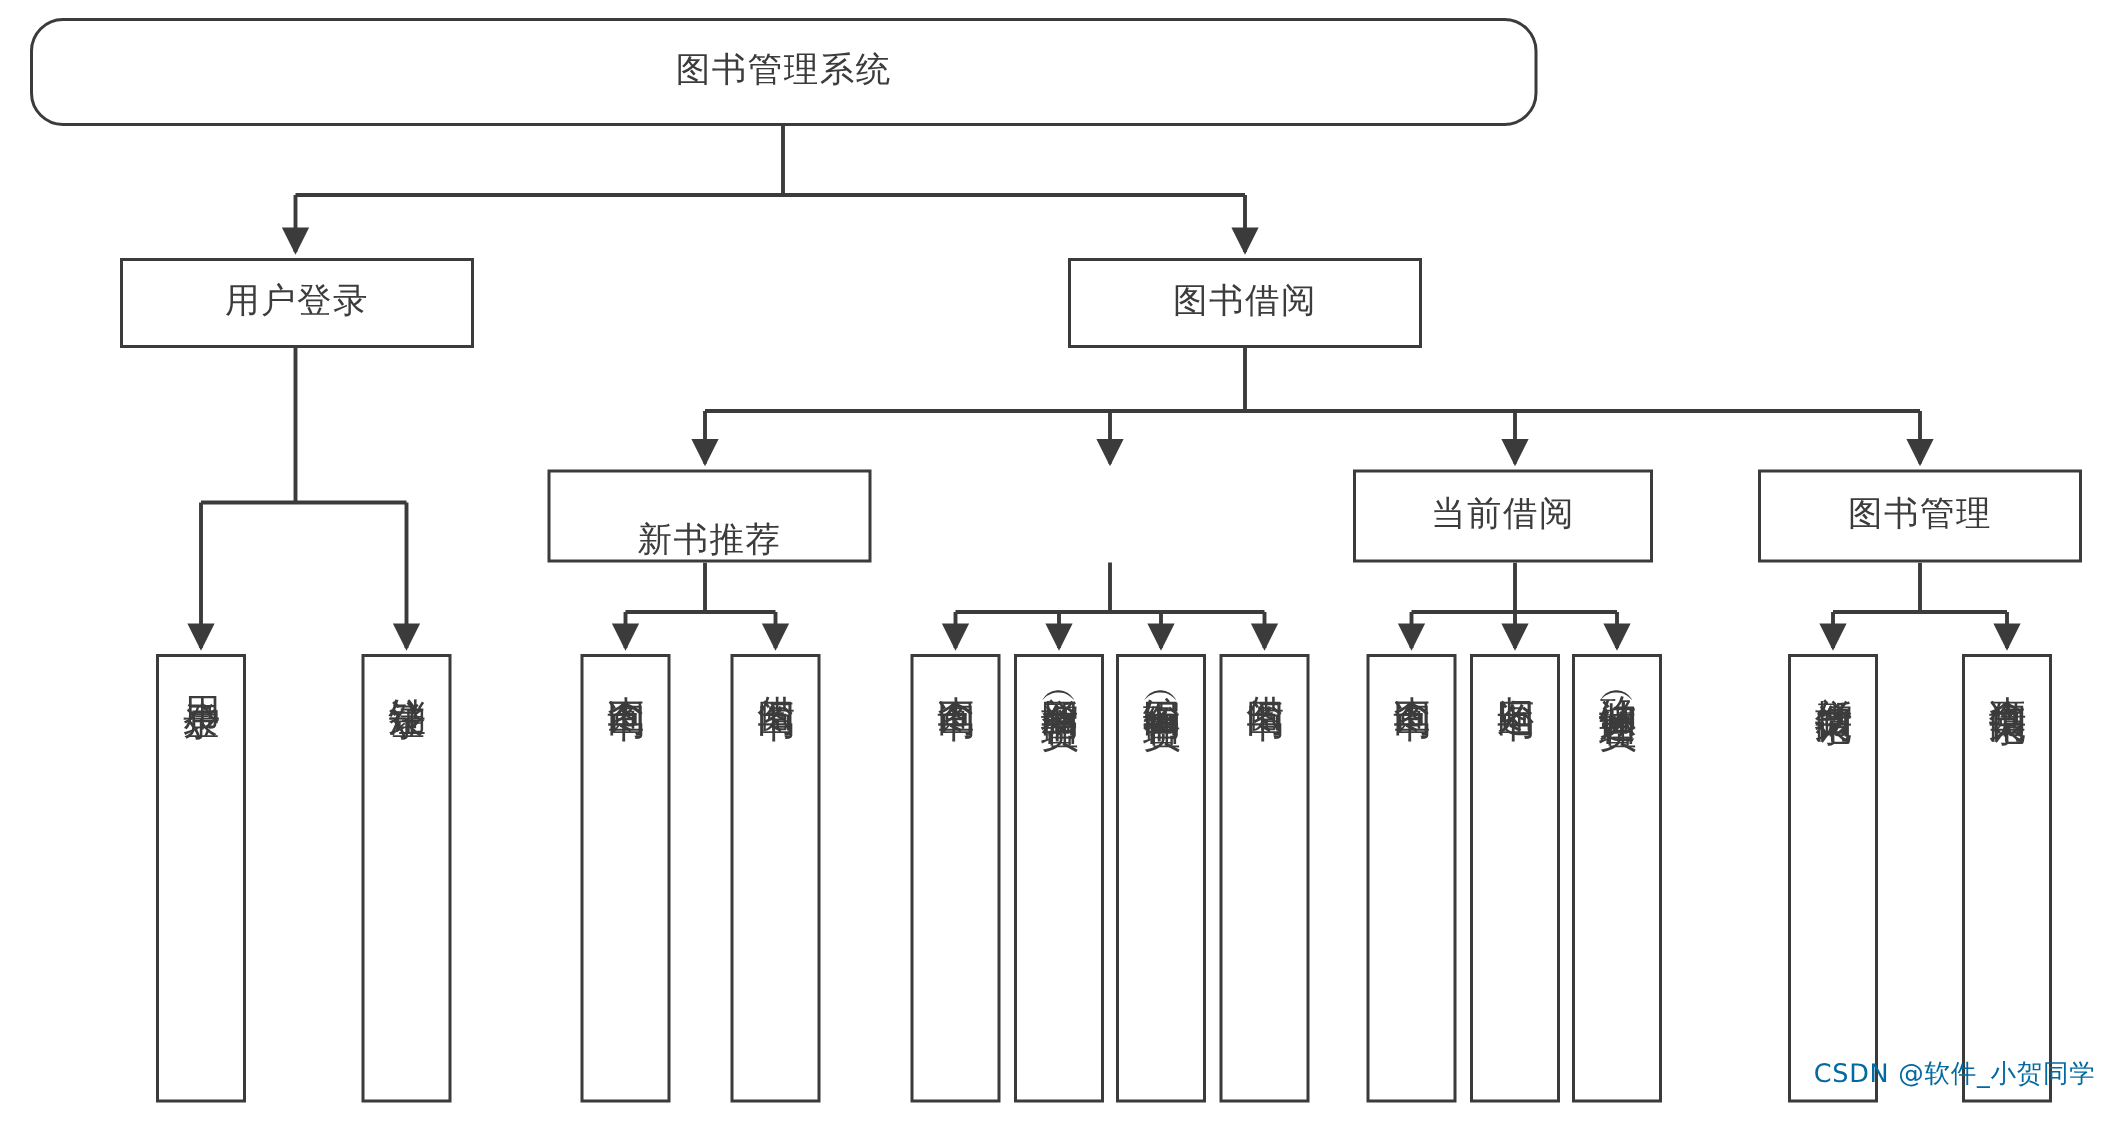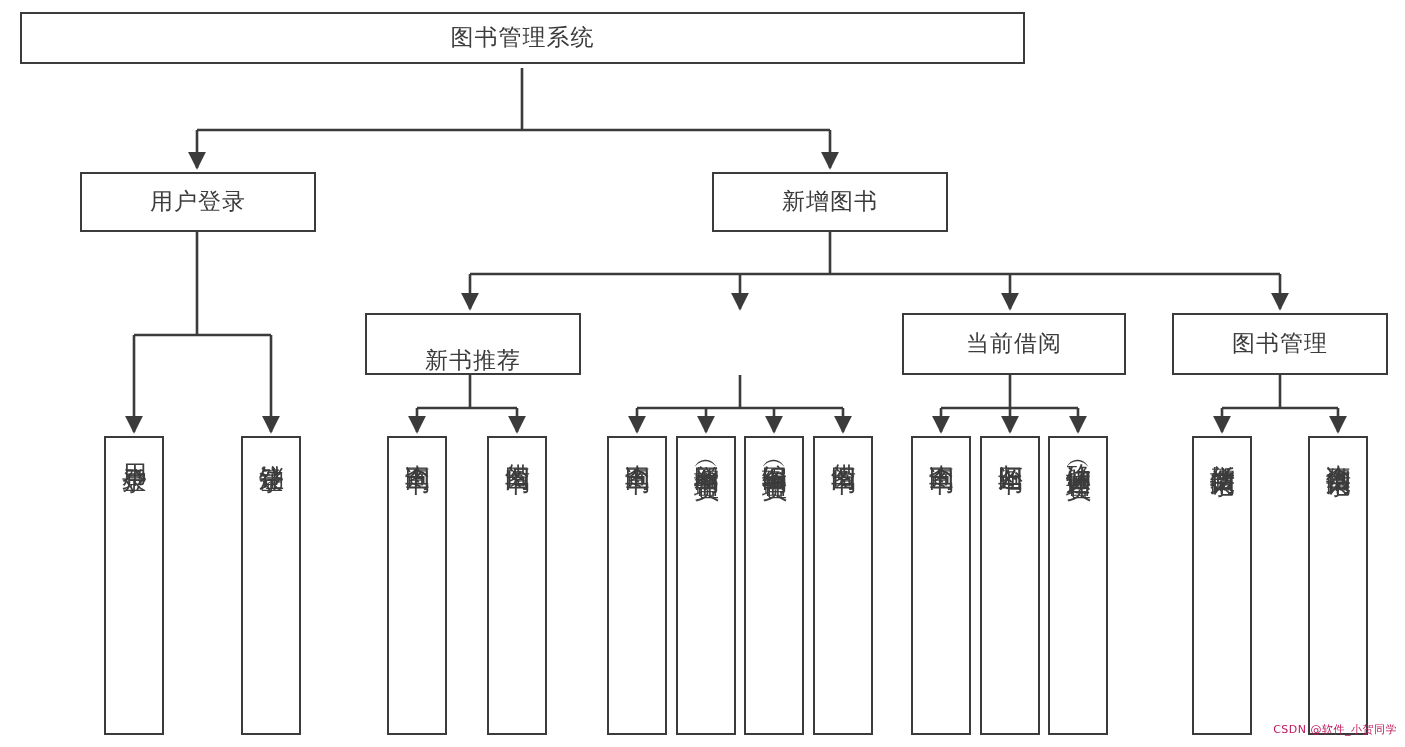--- a/index.html
+++ b/index.html
@@ -53,23 +53,23 @@
     letter-spacing: 2px;
     color: #3c3c3c;
     white-space: nowrap;
   }
   .htext {
     color: #3c3c3c;
   }
   .watermark {
     position: absolute;
     right: 8px;
-    bottom: 10px;
-    font-size: 11px;
-    color: #be185d;
+    bottom: 20px;
+    font-size: 17px;
+    color: #0369a1;
     letter-spacing: 0.5px;
     user-select: none;
   }
 </style>
 </head>
 <body>
 
 <div id="diagram-root">
 
   <svg class="connectors" viewBox="0 0 1405 747">
@@ -115,35 +115,35 @@
       <path d="M 1010 408 L 1010 432" marker-end="url(#arrow)"></path>
       <path d="M 1078 408 L 1078 432" marker-end="url(#arrow)"></path>
 
       <path d="M 1280 375 L 1280 408"></path>
       <path d="M 1222 408 L 1338 408"></path>
       <path d="M 1222 408 L 1222 432" marker-end="url(#arrow)"></path>
       <path d="M 1338 408 L 1338 432" marker-end="url(#arrow)"></path>
     </g>
   </svg>
 
-  <div class="node horizontal" style="left:20px; top:12px; width:1005px; height:52px;">
+  <div class="node horizontal" style="left:20px; top:12px; width:1005px; height:72px;border-radius:22px;">
     <span class="htext">图书管理系统</span>
   </div>
 
   <div class="node horizontal" style="left:80px; top:172px; width:236px; height:60px;">
     <span class="htext">用户登录</span>
   </div>
   <div class="node horizontal" style="left:712px; top:172px; width:236px; height:60px;">
-    <span class="htext">新增图书</span>
+    <span class="htext">图书借阅</span>
   </div>
 
   <div class="node horizontal" style="left:365px; top:313px; width:216px; height:62px;align-items:flex-end;">
     <span class="htext">新书推荐</span>
   </div>
-  <div class="node horizontal" style="left:902px; top:313px; width:224px; height:62px;">
+  <div class="node horizontal" style="left:902px; top:313px; width:200px; height:62px;">
     <span class="htext">当前借阅</span>
   </div>
   <div class="node horizontal" style="left:1172px; top:313px; width:216px; height:62px;">
     <span class="htext">图书管理</span>
   </div>
 
   <div class="node vertical" style="left:104px; top:436px; width:60px; height:299px;">
     <span class="vtext">用户登录</span>
   </div>
   <div class="node vertical" style="left:241px; top:436px; width:60px; height:299px;">

